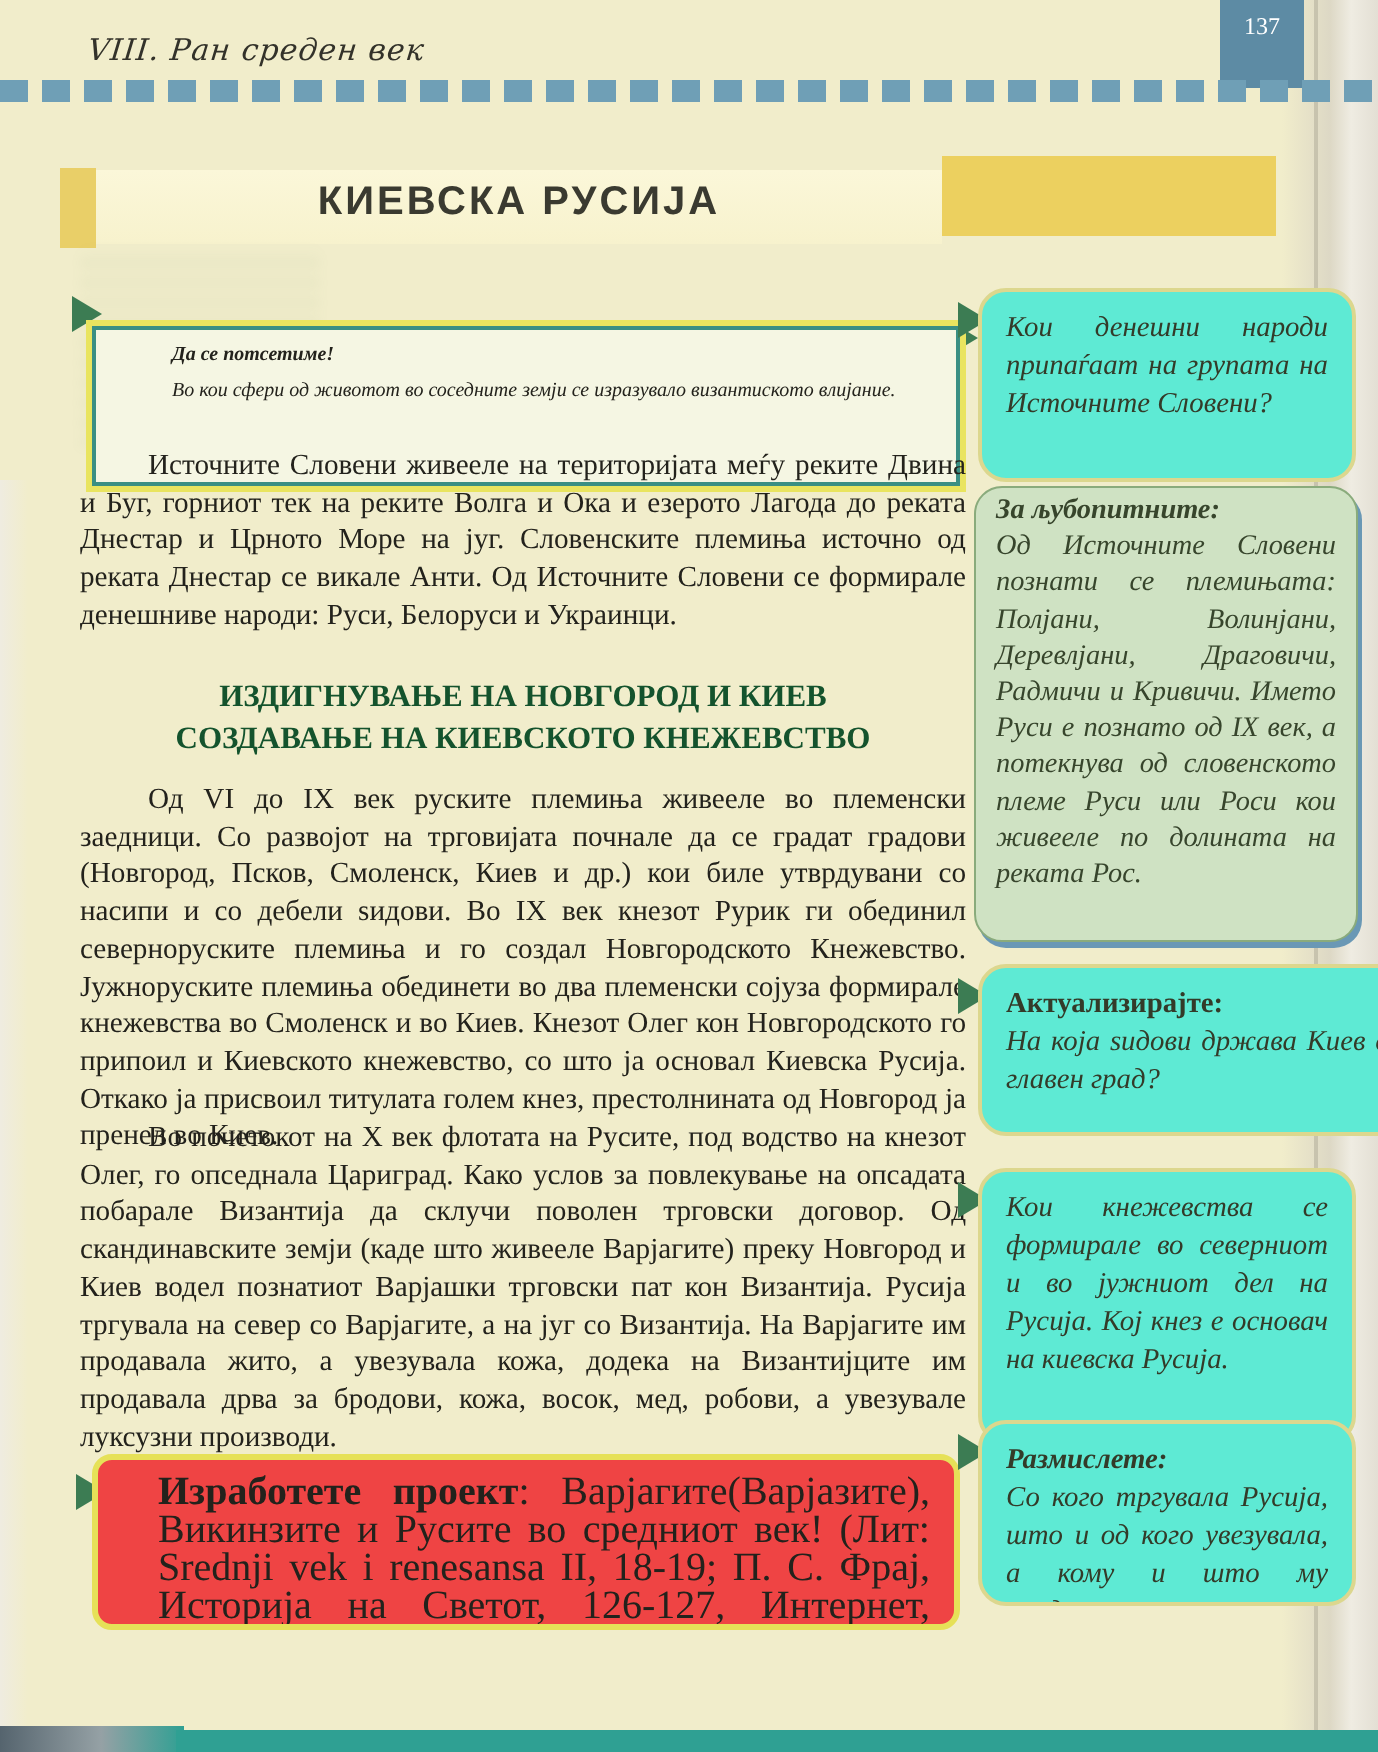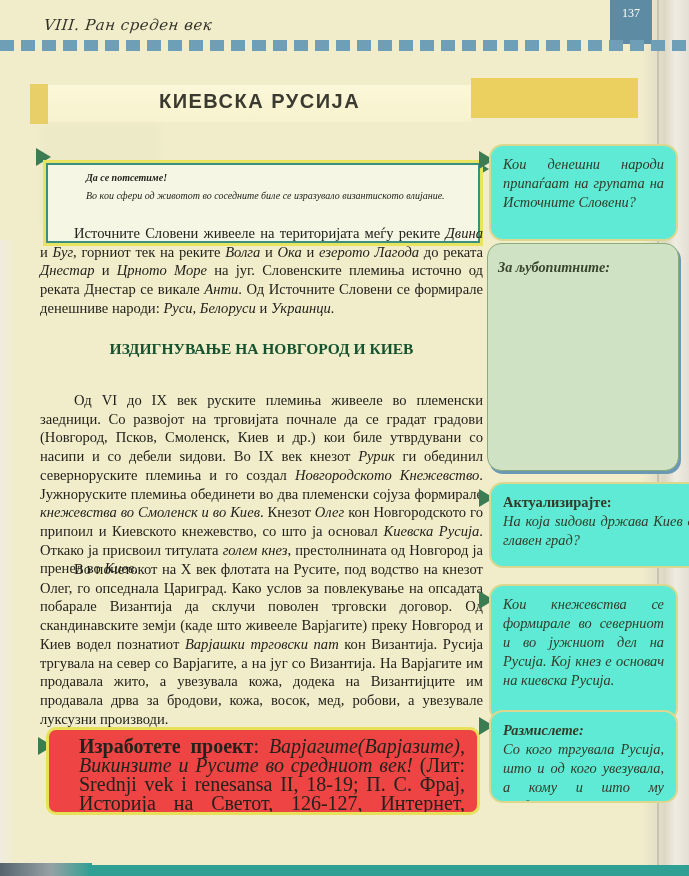--- a/index.html
+++ b/index.html
@@ -40,31 +40,31 @@
   .recall-line{font-style:italic;text-align:justify;}
   
   .arrow{position:absolute;width:0;height:0;border-top:9px solid transparent;
     border-bottom:9px solid transparent;border-left:15px solid #3c7c53;}
   
   .para{position:absolute;left:40px;width:443px;font-size:14.6px;line-height:18.7px;
     text-align:justify;text-indent:34px;}
   .section-heading{position:absolute;left:40px;top:338px;width:443px;text-align:center;
     font-weight:bold;font-size:15.5px;line-height:21px;color:#14532d;}
   .seg-b{font-weight:bold;}
-  .seg-i{font-style:italic;}
+  .seg-i{}
   
   .project-box{position:absolute;left:46px;top:727px;width:434px;height:88px;box-sizing:border-box;
     background:#ef4444;border:3px solid #e6e158;border-radius:10px;
     padding:7px 12px 7px 30px;font-size:20px;line-height:19px;text-align:justify;overflow:hidden;}
   
   .side-box{position:absolute;box-sizing:border-box;border-radius:14px;font-size:14.4px;
     line-height:19px;font-style:italic;padding:9px 12px;overflow:hidden;text-align:justify;}
   .side-yellow{background:#5eead4;border:2px solid #dcd78e;color:#333b29;}
   .side-green{background:#cfe2c3;border:1px solid #8aab7c;box-shadow:2px 3px 0 #6a98b5;
-    color:#37452c;line-height:18.2px;font-size:14.2px;padding:14px 10px;}
+    color:#37452c;line-height:18.2px;font-size:14.2px;padding:2px 10px;}
   .side-heading-bi{font-weight:bold;font-style:italic;}
   .side-heading-b{font-weight:bold;font-style:normal;}
   .box1{left:489px;top:144px;width:189px;height:97px;}
   .box2{left:487px;top:243px;width:192px;height:228px;}
   .box3{left:489px;top:482px;width:219px;height:86px;}
   .box4{left:489px;top:584px;width:189px;height:138px;}
   .box5{left:489px;top:710px;width:189px;height:93px;}
 </style>
 </head>
 <body>
@@ -89,43 +89,45 @@
   <div class="band-left"></div>
   <div class="band-light"></div>
   <div class="band-right"></div>
   <div class="page-title">КИЕВСКА РУСИЈА</div>
   <div class="bleed"></div>
 
   <div class="arrow" style="left:36px;top:148px;"></div>
   <div class="arrow" style="left:474px;top:160px;"></div>
   <div class="recall-box">
     <div class="recall-heading">Да се потсетиме!</div>
-    <div class="recall-line">Во кои сфери од животот во соседните биле се изразувало византиското влијание.</div>
+    <div class="recall-line">Во кои сфери од животот во соседните земји се изразувало византиското влијание.</div>
   </div>
 
   <div class="para" style="top:224px;"><span>Источните Словени живееле на територијата меѓу реките </span><span class="seg-i">Двина</span><span> и </span><span class="seg-i">Буг</span><span>, горниот тек на реките </span><span class="seg-i">Волга</span><span> и </span><span class="seg-i">Ока</span><span> и </span><span class="seg-i">езерото Лагода</span><span> до реката </span><span class="seg-i">Днестар</span><span> и </span><span class="seg-i">Црното Море</span><span> на југ. Словенските племиња источно од реката Днестар се викале </span><span class="seg-i">Анти</span><span>. Од Источните Словени се формирале денешниве народи: </span><span class="seg-i">Руси, Белоруси</span><span> и </span><span class="seg-i">Украинци.</span></div>
 
   <div class="section-heading">
     <div>ИЗДИГНУВАЊЕ НА НОВГОРОД И КИЕВ</div>
+    <div>СОЗДАВАЊЕ НА КИЕВСКОТО КНЕЖЕВСТВО</div>
   </div>
 
   <div class="para" style="top:391px;"><span>Од VI до IX век руските племиња живееле во племенски заедници. Со развојот на трговијата почнале да се градат градови (Новгород, Псков, Смоленск, Киев и др.) кои биле утврдувани со насипи и со дебели ѕидови. Во IX век кнезот </span><span class="seg-i">Рурик</span><span> ги обединил северноруските племиња и го создал </span><span class="seg-i">Новгородското Кнежевство</span><span>. Јужноруските племиња обединети во два племенски сојуза формирале </span><span class="seg-i">кнежевства во Смоленск и во Киев</span><span>. Кнезот </span><span class="seg-i">Олег</span><span> кон Новгородското го припоил и Киевското кнежевство, со што ја основал </span><span class="seg-i">Киевска Русија</span><span>. Откако ја присвоил титулата </span><span class="seg-i">голем кнез</span><span>, престолнината од Новгород ја пренел во </span><span class="seg-i">Киев</span><span>.</span></div>
 
   <div class="para" style="top:560px;"><span>Во почетокот на X век флотата на Русите, под водство на кнезот Олег, го опседнала Цариград. Како услов за повлекување на опсадата побарале Византија да склучи поволен трговски договор. Од скандинавските земји (каде што живееле Варјагите) преку Новгород и Киев водел познатиот </span><span class="seg-i">Варјашки трговски пат</span><span> кон Византија. Русија тргувала на север со Варјагите, а на југ со Византија. На Варјагите им продавала жито, а увезувала кожа, додека на Византијците им продавала дрва за бродови, кожа, восок, мед, робови, а увезувале луксузни производи.</span></div>
 
   <div class="arrow" style="left:38px;top:737px;"></div>
   <div class="project-box"><span class="seg-b">Изработете проект</span><span>: </span><span class="seg-i">Варјагите(Варјазите), Викинзите и Русите во средниот век!</span><span> (Лит: Srednji vek i renesansa II, 18-19; П. С. Фрај, Историја на Светот, 126-127, Интернет, енциклопедии...)</span></div>
 
   <div class="arrow" style="left:479px;top:151px;"></div>
   <div class="side-box side-yellow box1">
     <span>Кои денешни народи припаѓаат на групата на Источните Словени?</span>
   </div>
 
   <div class="side-box side-green box2">
     <div class="side-heading-bi">За љубопитните:</div>
+    <span>Од Источните Словени познати се племињата: Полјани, Волинјани, Деревлјани, Драговичи, Радмичи и Кривичи. Името Руси е познато од IX век, а потекнува од словенското племе Руси или Роси кои живееле по долината на реката Рос.</span>
   </div>
 
   <div class="arrow" style="left:479px;top:489px;"></div>
   <div class="side-box side-yellow box3">
     <div class="side-heading-b">Актуализирајте:</div>
     <span>На која ѕидови држава Киев е главен град?</span>
   </div>
 
   <div class="arrow" style="left:479px;top:591px;"></div>
   <div class="side-box side-yellow box4">

